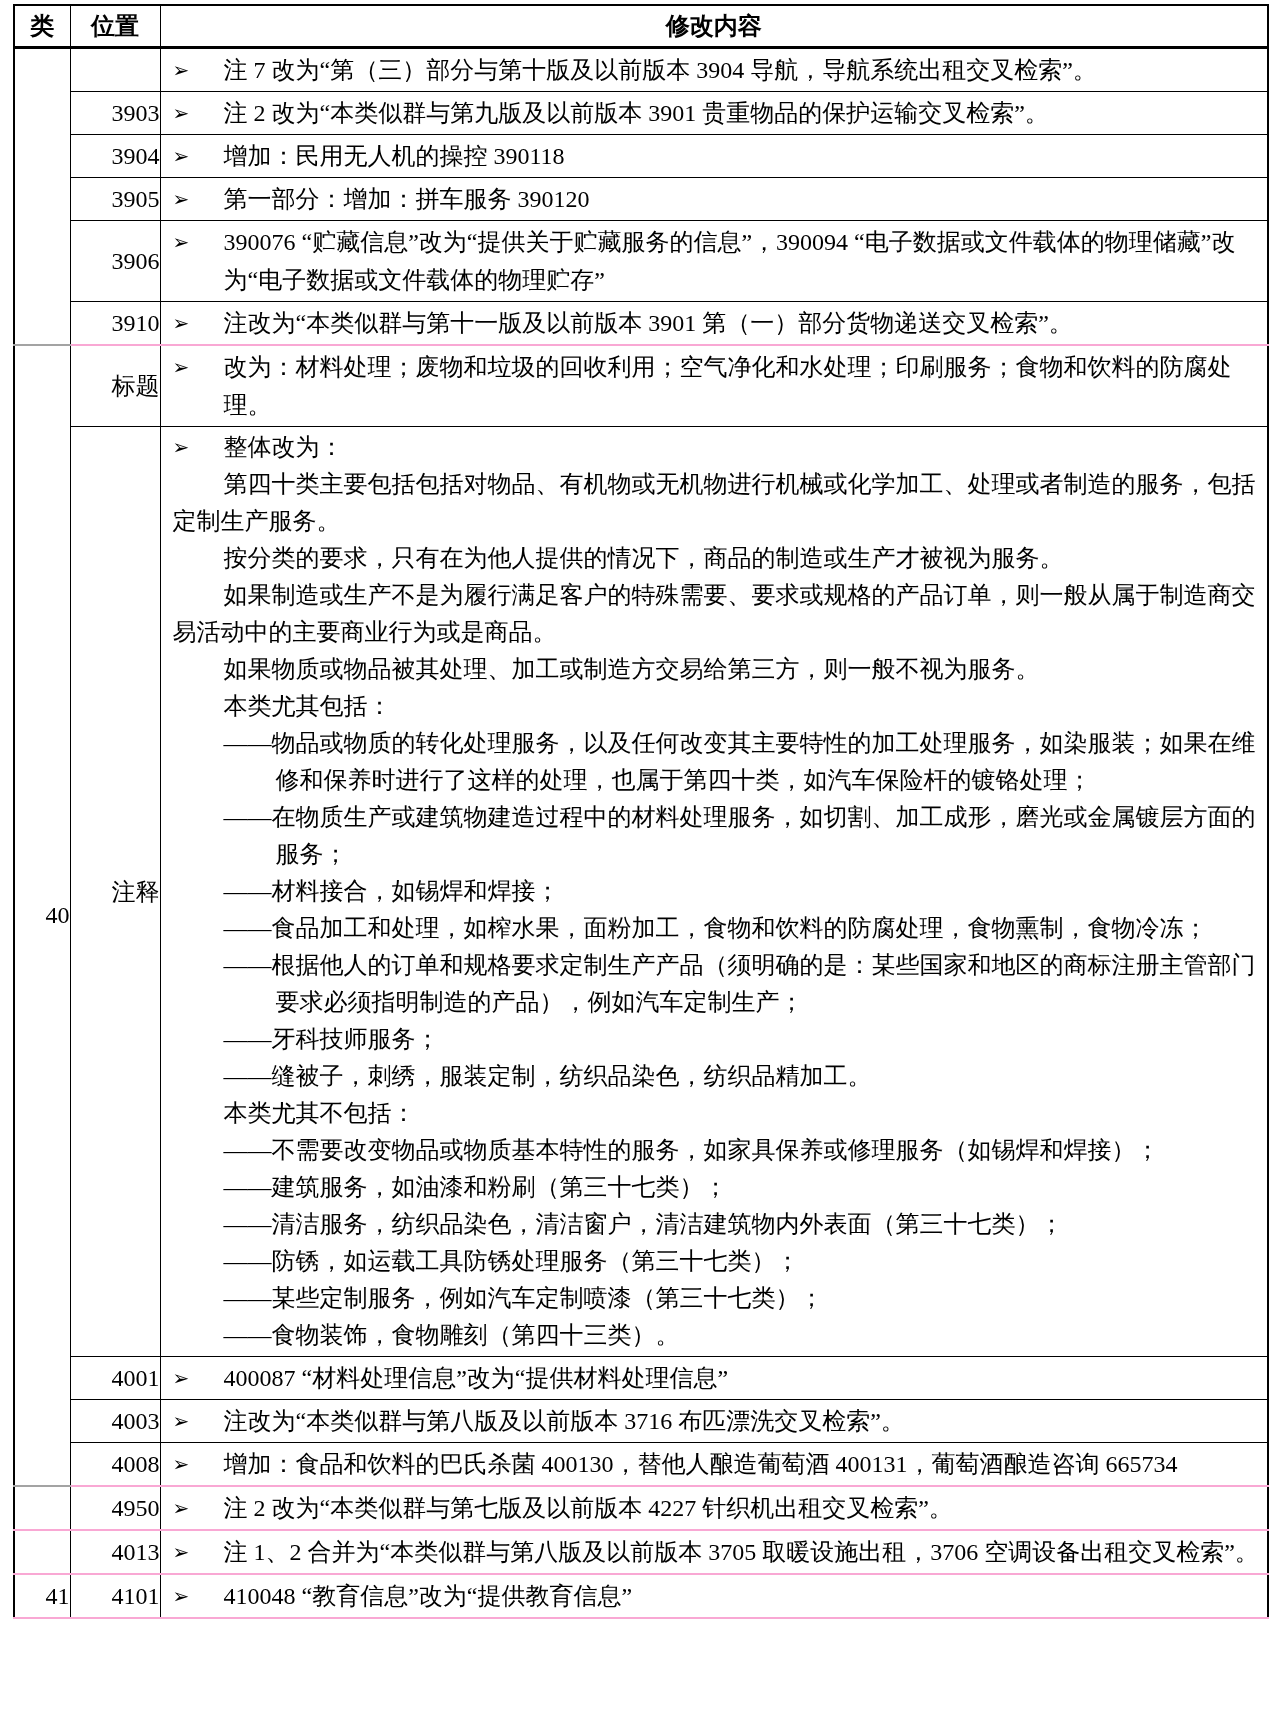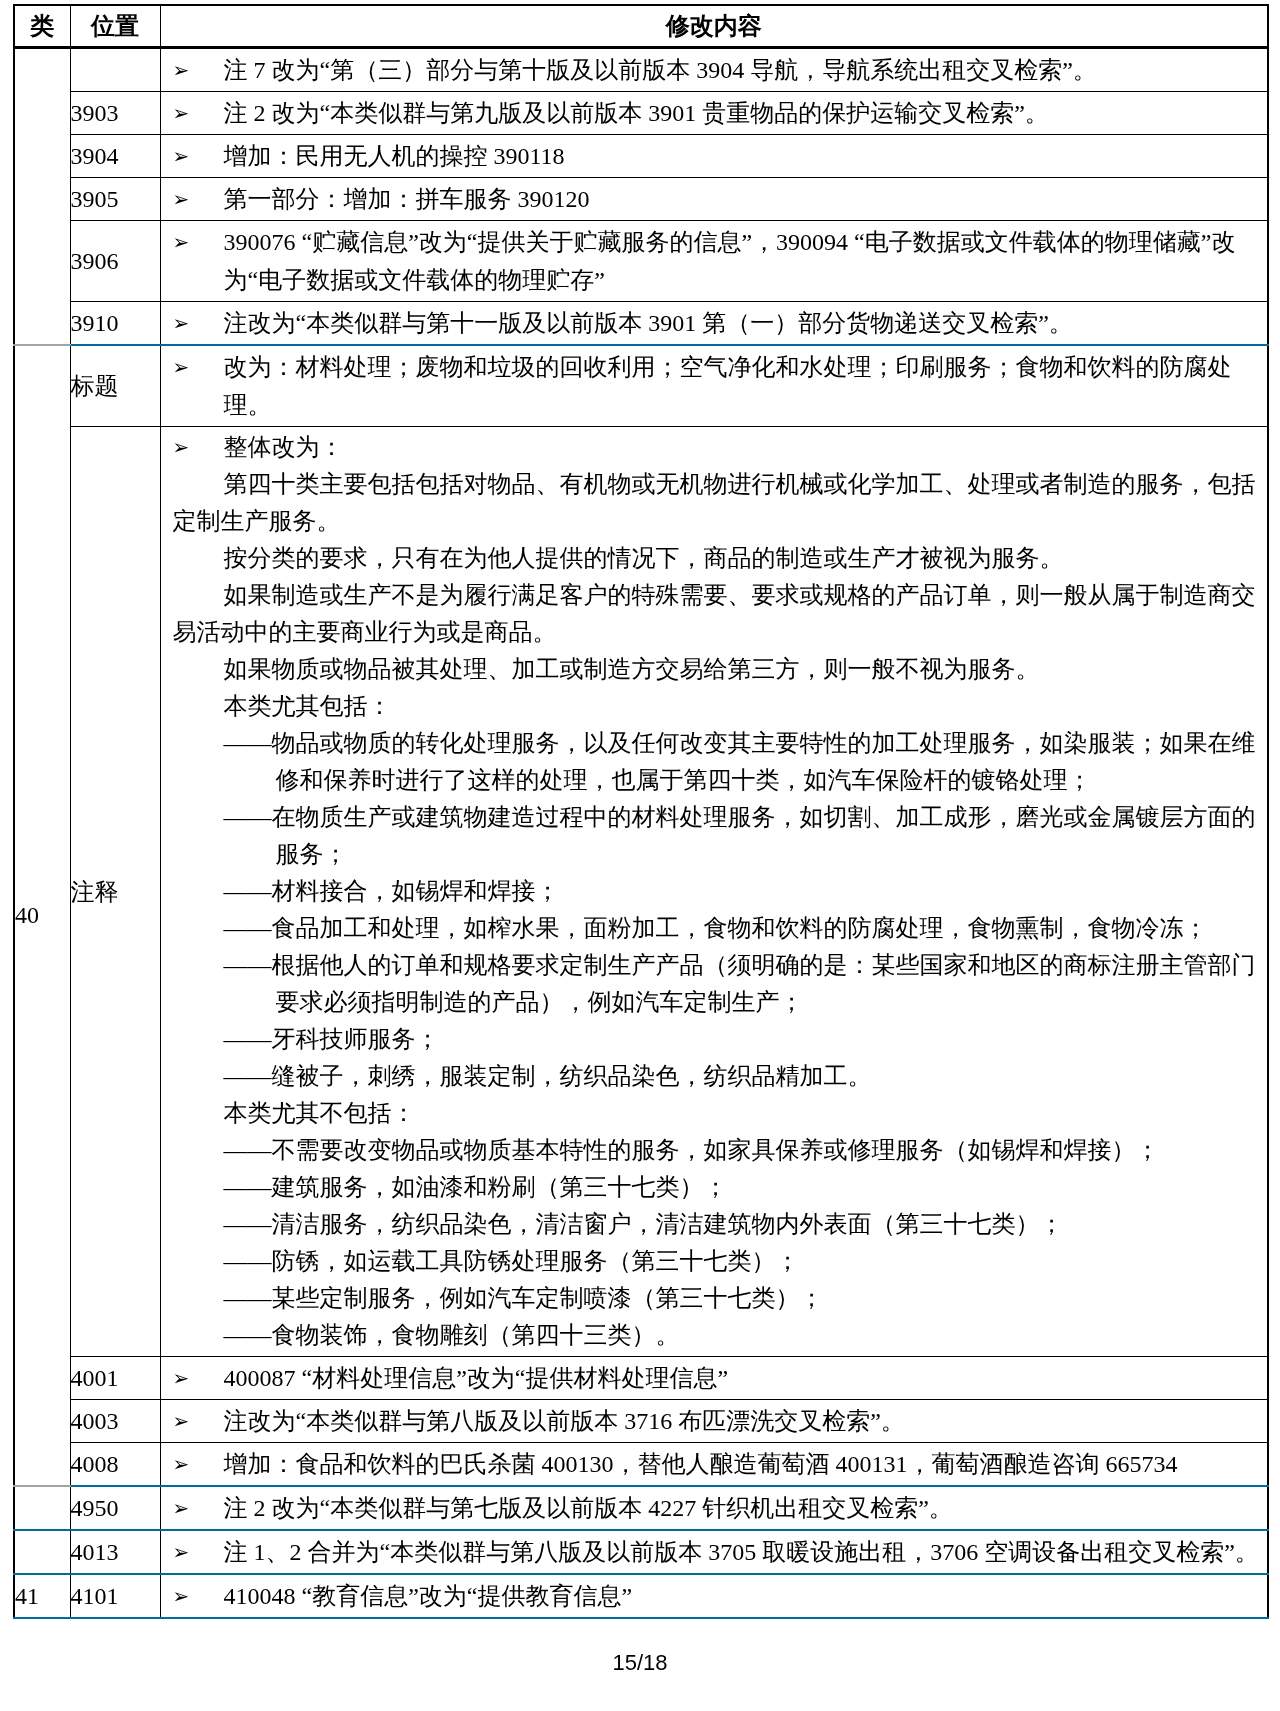--- a/index.html
+++ b/index.html
@@ -30,26 +30,26 @@
     font-weight:bold;
     font-size:24px;
     height:40px;
     text-align:center;
     padding:0;
     vertical-align:middle;
   }
   td{vertical-align:middle;}
   td.class-cell,
   td.pos-cell{
-    text-align:left;
+    text-align:right;
     font-size:24px;
     padding:2px 0;
   }
   td.class-cell{border-bottom:2px solid #a3a3a3;}
-  tr.group-end td{border-bottom:2px solid #0369a1;}
+  tr.group-end td{border-bottom:2px solid #f9a8d4;}
   td.content-cell{
     font-size:24px;
     line-height:38px;
     padding:2px 8px 2px 12px;
     vertical-align:middle;
   }
   td.content-cell.note{line-height:37px;vertical-align:top;}
   .bullet{position:relative;padding-left:51px;}
   .bullet .bullet-glyph{
     position:absolute;
@@ -192,14 +192,13 @@
         </tr>
         <tr class="group-end">
           <td class="class-cell" rowspan="1">41</td>
           <td class="pos-cell">4101</td>
           <td class="content-cell">
             <div class="bullet"><span class="bullet-glyph">➢</span><span>410048 “教育信息”改为“提供教育信息”</span></div>
           </td>
         </tr>
       </tbody>
   </table>
-  <div class="footer">15/18</div>
 </div>
 
 </body></html>

